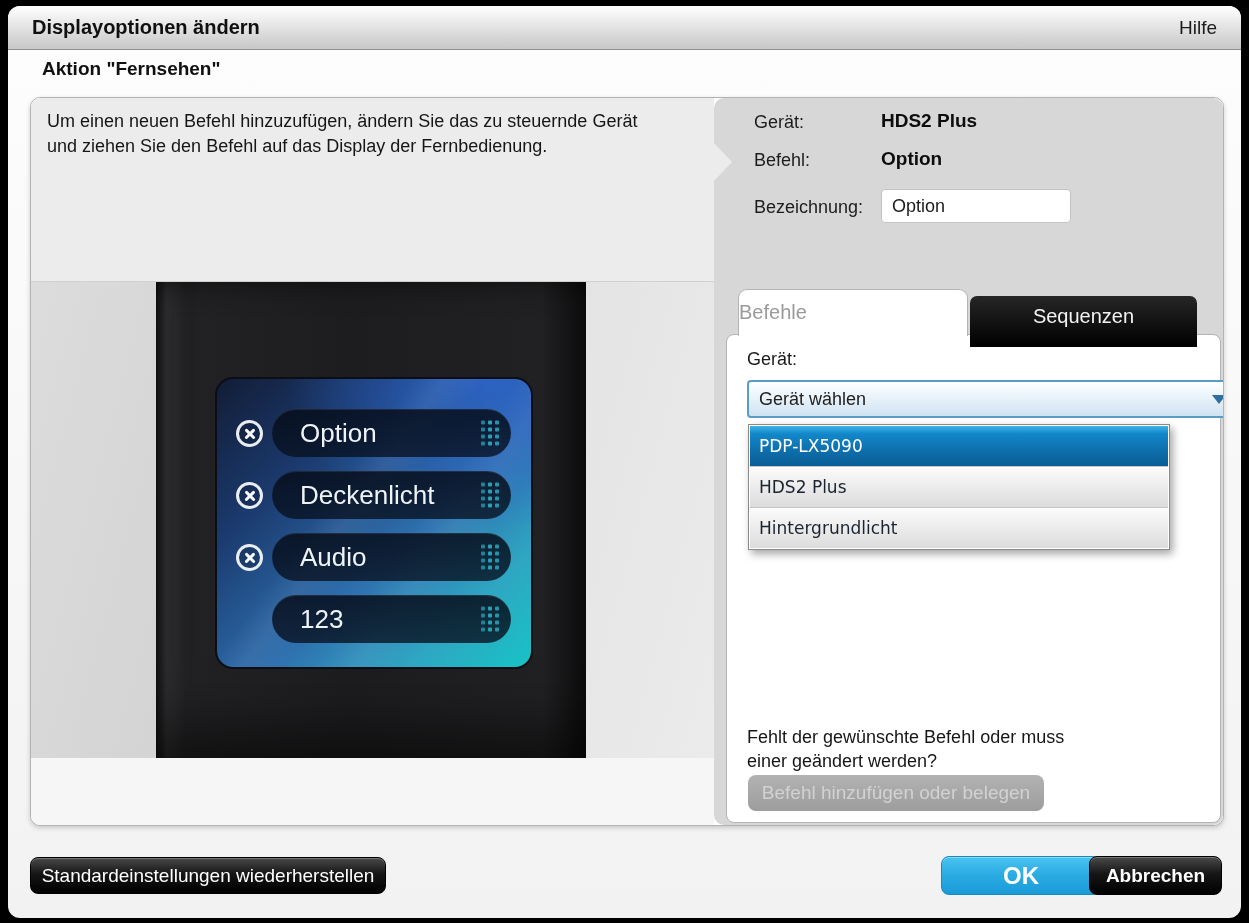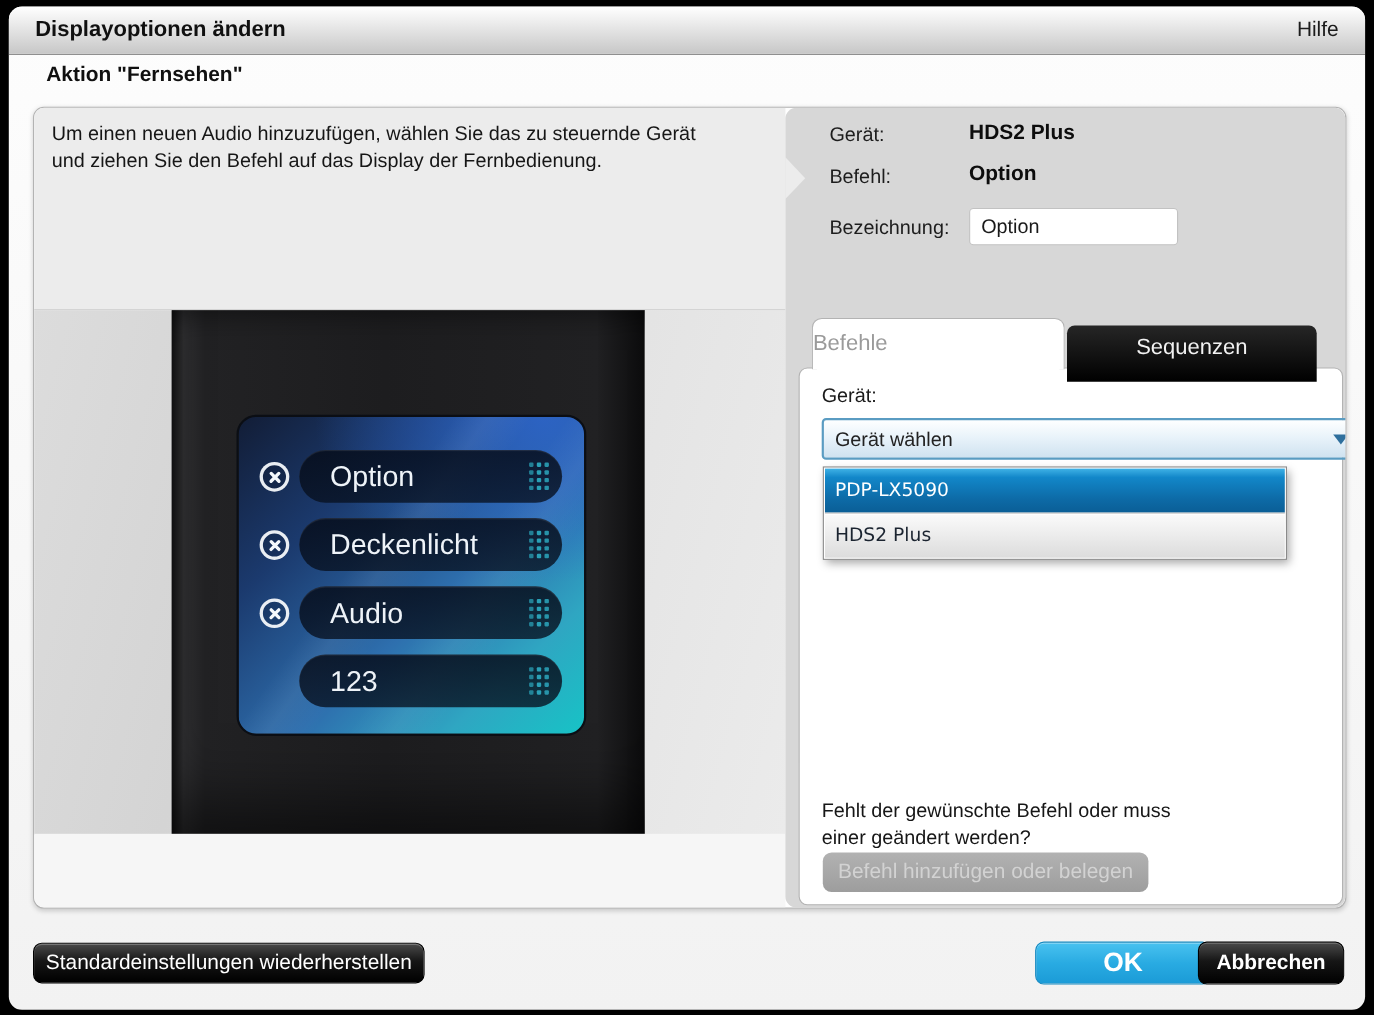--- a/index.html
+++ b/index.html
@@ -105,21 +105,21 @@
     <div class="title">Displayoptionen ändern</div>
     <div class="help">Hilfe</div>
   </div>
 
   <div class="subtitle">Aktion "Fernsehen"</div>
 
   <div class="mainbox">
 
     <div class="leftcol">
       <div class="instruction">
-        <p>Um einen neuen Audio hinzuzufügen, wählen Sie das zu steuernde Gerät und ziehen Sie den Befehl auf das Display der Fernbedienung.</p>
+        <p>Um einen neuen Befehl hinzuzufügen, ändern Sie das zu steuernde Gerät und ziehen Sie den Befehl auf das Display der Fernbedienung.</p>
       </div>
 
       <div class="photo">
         <div class="remote">
           <div class="screen">
 
             <div class="xicon" style="top:41px"></div>
             <div class="xicon" style="top:103px"></div>
             <div class="xicon" style="top:165px"></div>
 
@@ -215,20 +215,21 @@
         <div class="picker-label">Gerät:</div>
 
         <div class="select">
           <span class="sel-text">Gerät wählen</span>
           <span class="arrow"></span>
         </div>
 
         <div class="droplist">
           <div class="opt selected">PDP-LX5090</div>
           <div class="opt plain">HDS2 Plus</div>
+          <div class="opt plain">Hintergrundlicht</div>
         </div>
 
         <div class="question">Fehlt der gewünschte Befehl oder muss einer geändert werden?</div>
         <button class="addbtn">Befehl hinzufügen oder belegen</button>
       </div>
     </div>
 
   </div>
 
   <div class="btn btn-dark btn-restore">Standardeinstellungen wiederherstellen</div>

